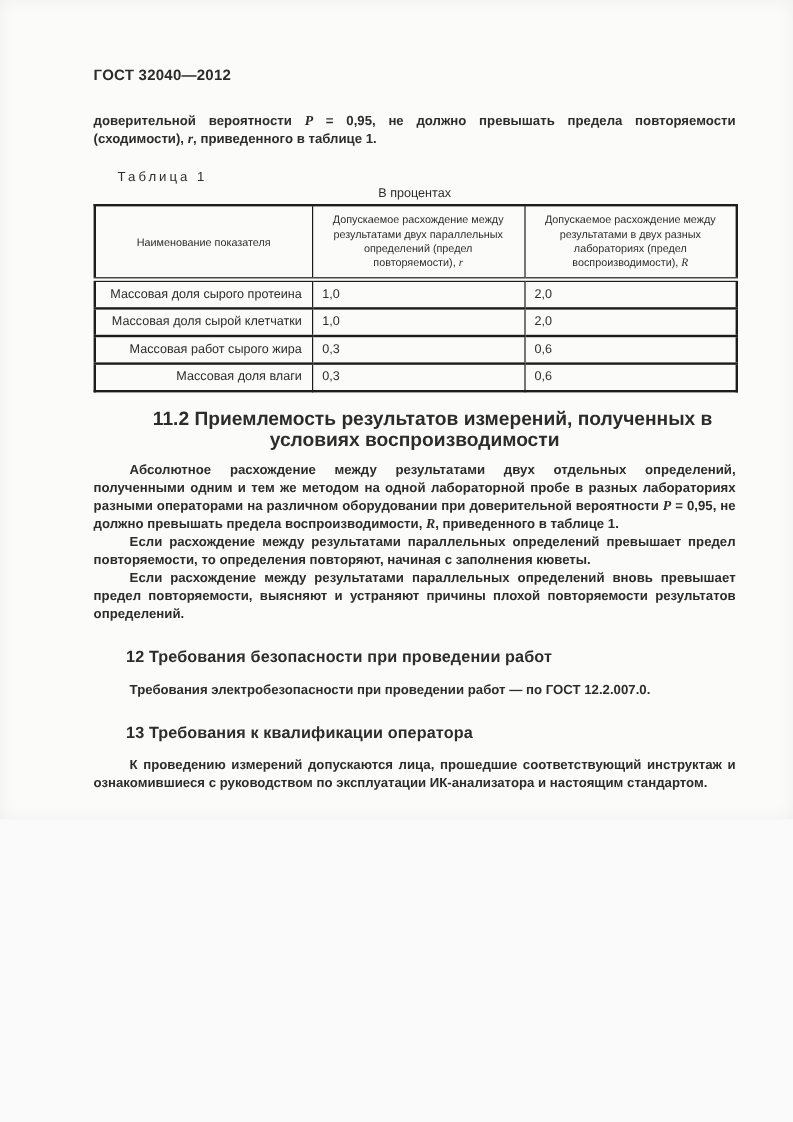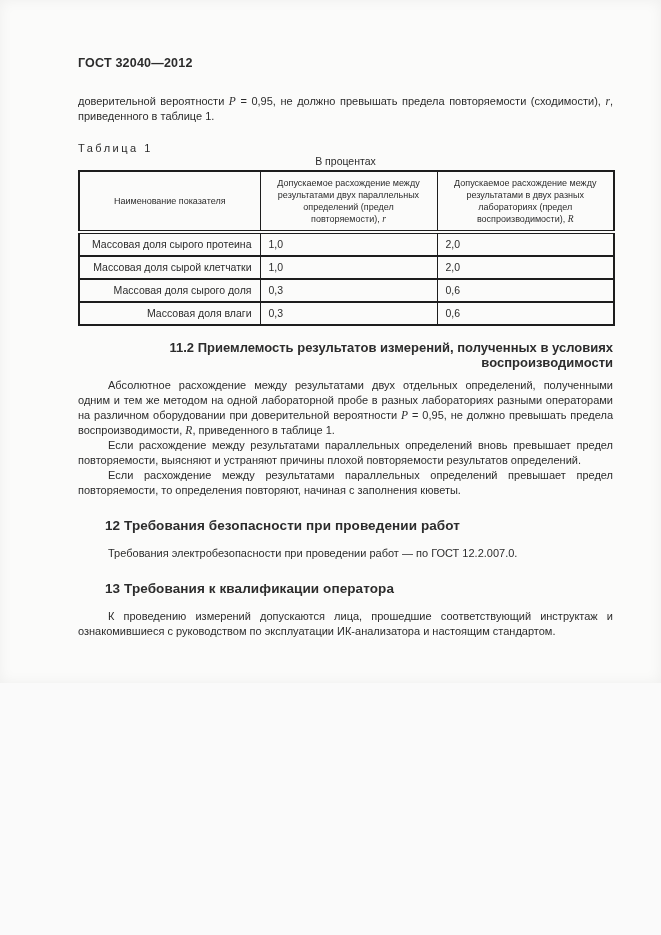--- a/index.html
+++ b/index.html
@@ -23,31 +23,33 @@
     font-size: 12.5px;
     font-weight: bold;
     letter-spacing: .2px;
     margin: 0 0 24px 0;
   }
   p.body {
     font-size: 11px;
     line-height: 15px;
     text-align: justify;
     margin: 0;
+    font-weight: bold;
   }
   p.indent { text-indent: 30px; }
   em {
     font-family: "Liberation Serif", serif;
     font-style: italic;
     font-size: 11.5px;
   }
   .table-caption {
     margin-top: 18px;
     font-size: 11px;
     letter-spacing: 2.5px;
+    margin-left: 20px;
   }
   .units-note {
     text-align: center;
     font-size: 10.5px;
     margin: 1px 0 3px 0;
   }
   table.gost {
     width: 535px;
     border-collapse: collapse;
     table-layout: fixed;
@@ -75,25 +77,25 @@
     height: 14px;
     border-top-width: 2px;
     vertical-align: middle;
   }
   table.gost td.name { text-align: right; padding-left: 0; }
   table.gost td.val  { }
   col.c1 { width: 181px; }
   col.c2 { width: 177px; }
   col.c3 { width: 177px; }
   h3.sub {
-    font-size: 13px;
+    font-size: 16px;
     font-weight: bold;
     margin: 14px 0 8px 0;
     text-indent: 30px;
-    text-align: right;
+    text-align: center;
   }
   h2.sect {
     font-size: 13.5px;
     font-weight: bold;
     margin: 20px 0 13px 0;
     text-indent: 27px;
     letter-spacing: .1px;
   }
   .after-table { margin-top: 13px; }
   .page-number {
@@ -133,36 +135,36 @@
         <td class="name">Массовая доля сырого протеина</td>
         <td class="val">1,0</td>
         <td class="val">2,0</td>
       </tr>
       <tr>
         <td class="name">Массовая доля сырой клетчатки</td>
         <td class="val">1,0</td>
         <td class="val">2,0</td>
       </tr>
       <tr>
-        <td class="name">Массовая доля сырого доля</td>
+        <td class="name">Массовая работ сырого жира</td>
         <td class="val">0,3</td>
         <td class="val">0,6</td>
       </tr>
       <tr>
         <td class="name">Массовая доля влаги</td>
         <td class="val">0,3</td>
         <td class="val">0,6</td>
       </tr>
     </tbody>
   </table>
 
   <h3 class="sub after-table">11.2 Приемлемость результатов измерений, полученных в условиях воспроизводимости</h3>
   <p class="body indent"><span>Абсолютное расхождение между результатами двух отдельных определений, полученными одним и тем же методом на одной лабораторной пробе в разных лабораториях разными операторами на различном оборудовании при доверительной вероятности </span><em>P</em><span> = 0,95, не должно превышать предела воспроизводимости, </span><em>R</em><span>, приведенного в таблице 1.</span></p>
+  <p class="body indent">Если расхождение между результатами параллельных определений превышает предел повторяемости, то определения повторяют, начиная с заполнения кюветы.</p>
   <p class="body indent">Если расхождение между результатами параллельных определений вновь превышает предел повторяемости, выясняют и устраняют причины плохой повторяемости результатов определений.</p>
-  <p class="body indent">Если расхождение между результатами параллельных определений превышает предел повторяемости, то определения повторяют, начиная с заполнения кюветы.</p>
 
   <h2 class="sect">12 Требования безопасности при проведении работ</h2>
   <p class="body indent">Требования электробезопасности при проведении работ — по ГОСТ 12.2.007.0.</p>
 
   <h2 class="sect">13 Требования к квалификации оператора</h2>
   <p class="body indent">К проведению измерений допускаются лица, прошедшие соответствующий инструктаж и ознакомившиеся с руководством по эксплуатации ИК-анализатора и настоящим стандартом.</p>
 
   <div class="page-number">6</div>
 
 </div>

